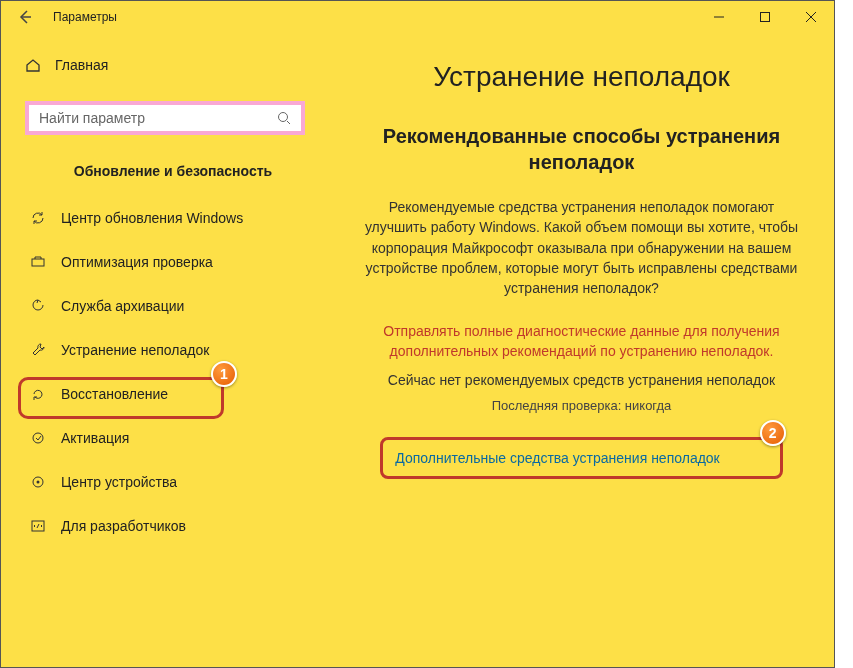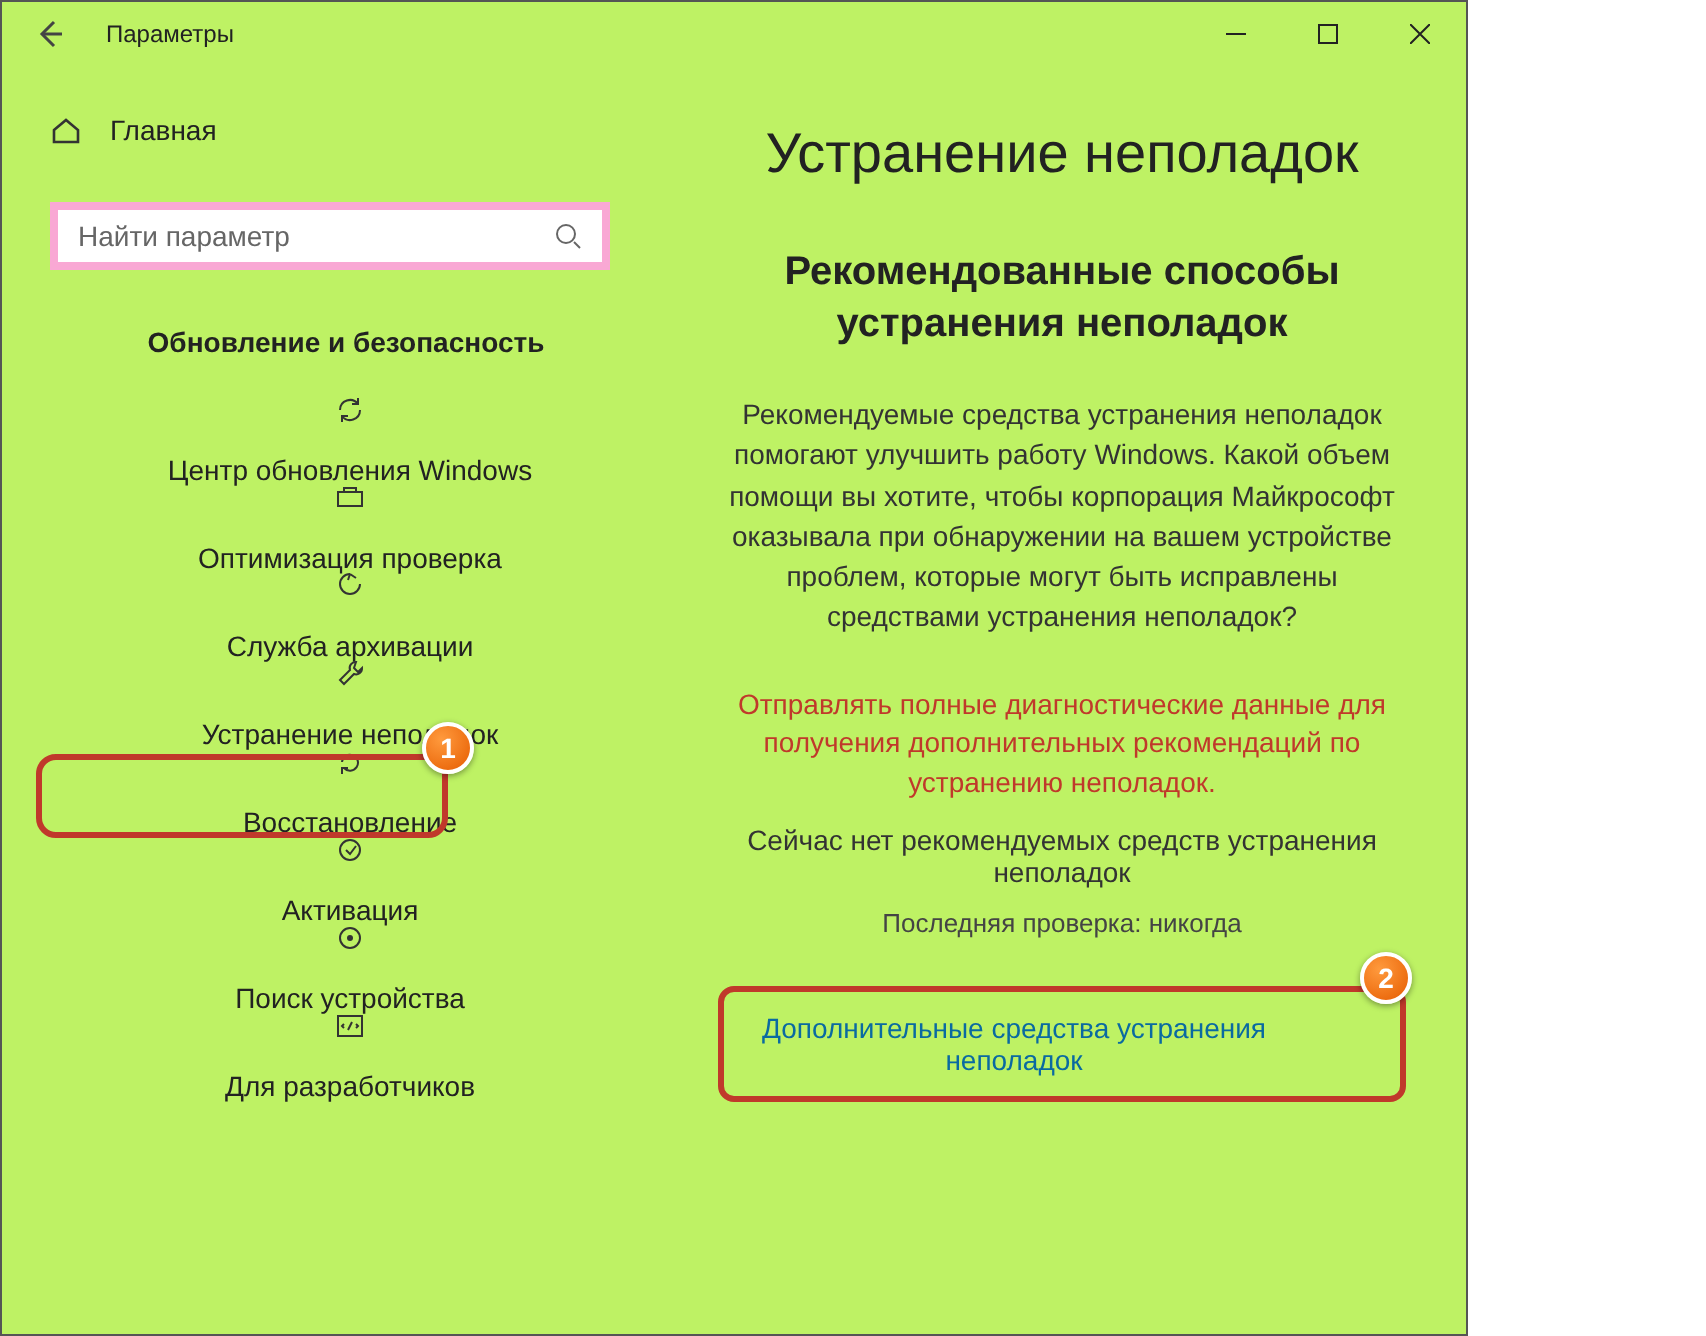--- a/index.html
+++ b/index.html
@@ -1,29 +1,29 @@
 <!DOCTYPE html>
 <html><head>
 <meta charset="utf-8">
 <style>
   * { box-sizing: border-box; margin: 0; padding: 0; font-family: "Segoe UI", Arial, sans-serif; }
   body { background: #fff; width: 853px; height: 668px; overflow: hidden; }
-  .window { width: 734px; height: 668px; border: 1px solid #555; position: relative; background: #bef264; }
+  .window { width: 835px; height: 668px; border: 1px solid #555; position: relative; background: #fde047; }
   .titlebar { height: 32px; display: flex; align-items: center; padding: 0 0 0 8px; }
   .back-btn { width: 32px; height: 32px; display: flex; align-items: center; justify-content: center; color: #444; }
   .win-title { font-size: 12px; color: #222; margin-left: 12px; }
   .win-controls { position: absolute; right: 0; top: 0; display: flex; }
   .win-btn { width: 46px; height: 32px; display: flex; align-items: center; justify-content: center; color: #222; }
   .body { display: flex; height: calc(100% - 32px); text-align: center; }
   .sidebar { width: 320px; padding: 12px 0 0 24px; }
   .home-row { display: flex; align-items: center; gap: 14px; height: 40px; font-size: 14px; color: #222; }
   .search-box { margin-top: 16px; width: 280px; height: 34px; border: 4px solid #f9a8d4; display: flex; align-items: center; padding: 0 10px; justify-content: space-between; color: #666; font-size: 14px; background: #fff; }
   .cat-title { margin-top: 28px; font-size: 14px; font-weight: 600; color: #222; }
   .nav { margin-top: 18px; display: flex; flex-direction: column; gap: 2px; }
-  .nav-item { display: flex; align-items: center; gap: 14px; height: 42px; font-size: 14px; color: #222; padding-left: 4px; cursor: pointer; position: relative; flex-direction: column; }
+  .nav-item { display: flex; align-items: center; gap: 14px; height: 42px; font-size: 14px; color: #222; padding-left: 4px; cursor: pointer; position: relative; }
   .nav-item .icon-slot { width: 18px; display: flex; justify-content: center; color: #444; }
   .main { flex: 1; padding: 28px 30px 0 38px; overflow-y: auto; }
   .page-title { font-size: 28px; font-weight: 300; color: #222; }
   .sub-title { margin-top: 30px; font-size: 20px; font-weight: 600; color: #222; line-height: 1.3; }
   .desc { margin-top: 22px; font-size: 14px; color: #333; line-height: 1.45; max-width: 460px; }
   .dropdown { margin-top: 14px; width: 440px; height: 34px; border: 1px solid #888; display: flex; align-items: center; justify-content: space-between; padding: 0 12px; font-size: 14px; color: #333; }
   .warn { margin-top: 24px; font-size: 14px; color: #c0392b; line-height: 1.4; max-width: 460px; }
   .none-rec { margin-top: 10px; font-size: 14px; color: #333; }
   .last-check { margin-top: 10px; font-size: 13px; color: #444; }
   .link { margin-top: 34px; font-size: 14px; color: #0a6aa1; cursor: pointer; }
@@ -141,21 +141,21 @@
             </span>
           <span>Активация</span>
         </div>
         <div class="nav-item">
           <span class="icon-slot">
               <svg width="16" height="16" viewBox="0 0 16 16">
                 <circle cx="8" cy="8" r="5" stroke="#333" fill="none"></circle>
                 <circle cx="8" cy="8" r="1.5" fill="#333"></circle>
               </svg>
             </span>
-          <span>Поиск устройства</span>
+          <span>Центр устройства</span>
         </div>
         <div class="nav-item">
           <span class="icon-slot">
               <svg width="16" height="16" viewBox="0 0 16 16">
                 <rect x="2" y="3" width="12" height="10" stroke="#333" fill="none"></rect>
                 <path d="M5 7l-1 1 1 1M11 7l1 1-1 1M9 6l-2 4" stroke="#333" fill="none"></path>
               </svg>
             </span>
           <span>Для разработчиков</span>
         </div>

